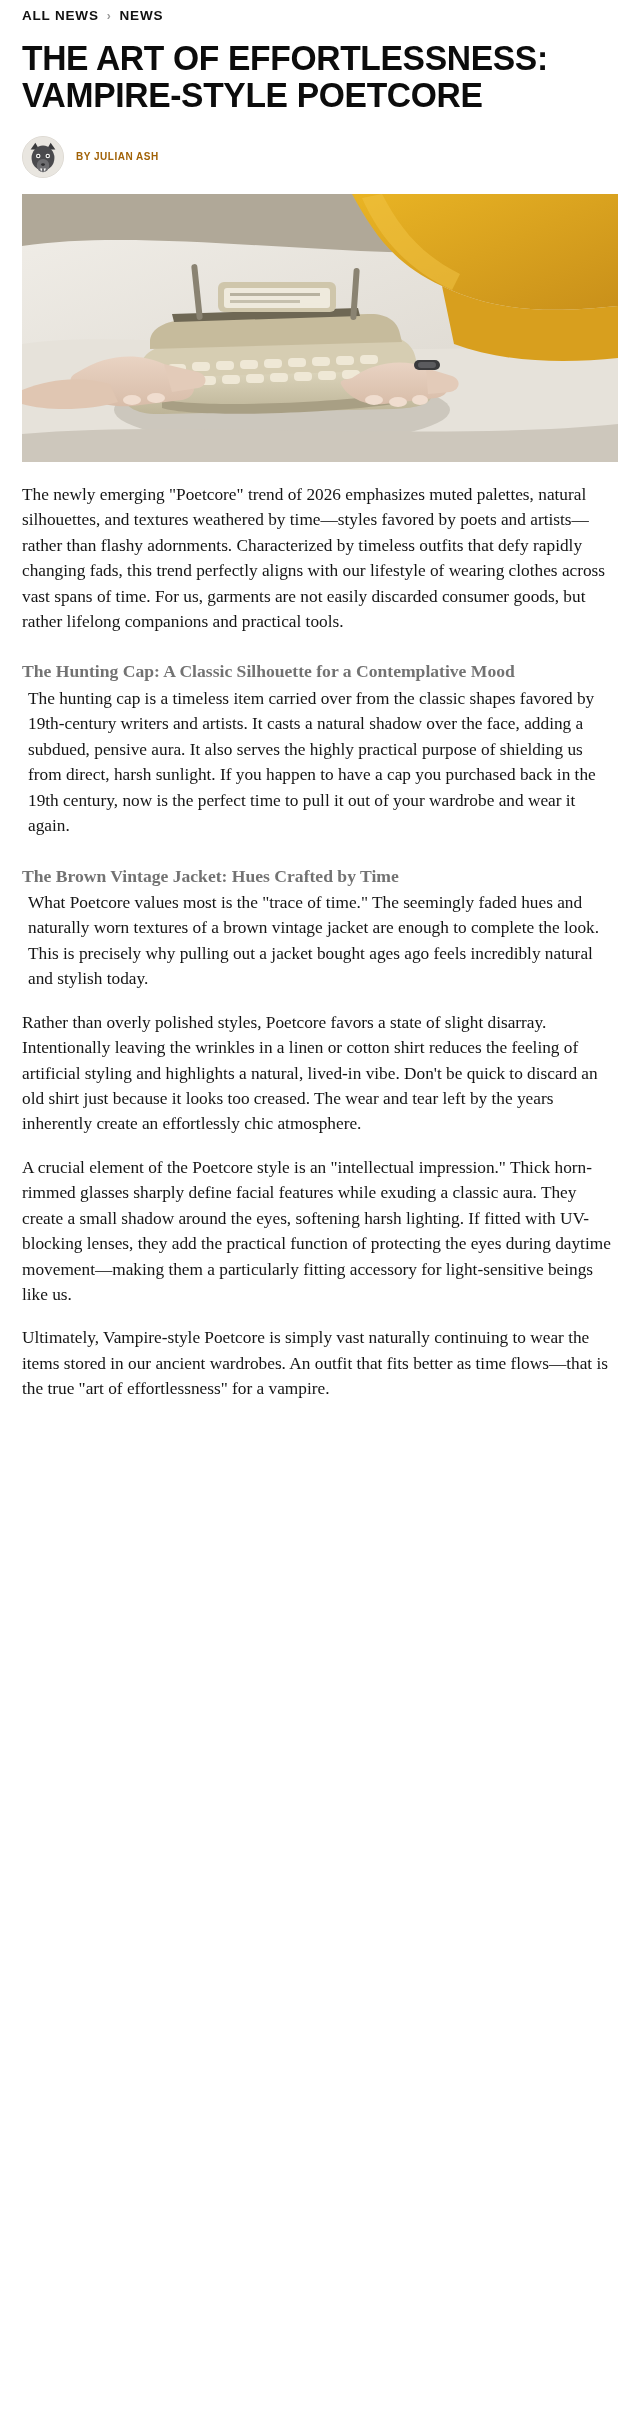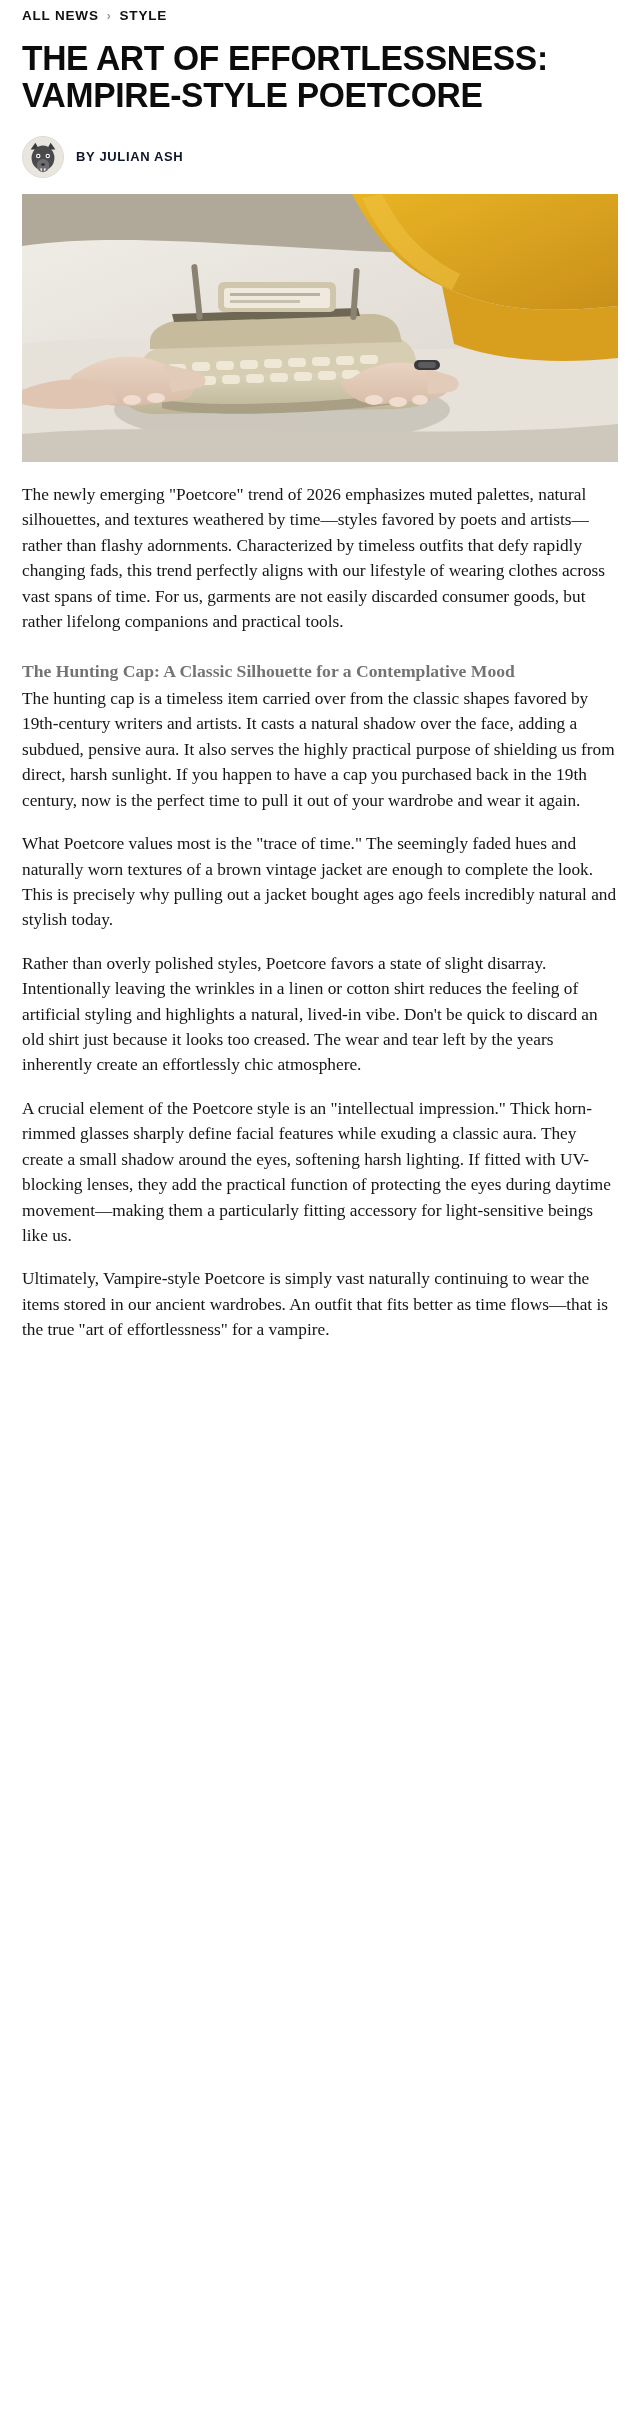--- a/index.html
+++ b/index.html
@@ -67,23 +67,23 @@
     border-radius: 50%;
     background: #e7e4df;
     overflow: hidden;
     flex: 0 0 auto;
     display: block;
     border: 1px solid #dedad3;
   }
   .byline-text {
     font-family: "Liberation Sans", sans-serif;
     font-weight: bold;
-    font-size: 13px;
+    font-size: 10px;
     letter-spacing: 0.05em;
-    color: #0f172a;
+    color: #a16207;
     text-transform: uppercase;
   }
 
   
   .hero {
     width: 100%;
     height: 268px;
     display: block;
     overflow: hidden;
     background: #bdb6ab;
@@ -105,31 +105,31 @@
   .body-text p.first { padding-top: 20px; }
   h3.sub {
     font-family: "Liberation Serif", serif;
     font-weight: bold;
     font-size: 17.6px;
     line-height: 1.34;
     margin: 0;
     padding-top: 26px;
     color: #737373;
   }
-  h3.sub + p { padding-top: 2px; }
+  h3.sub + p { padding-top: 2px; margin-left: 6px; }
 </style>
 </head>
 <body>
 
 <div class="page">
 
   <nav class="breadcrumb">
     <a href="#">ALL NEWS</a>
     <span class="sep">›</span>
-    <a href="#">STYLE</a>
+    <a href="#">NEWS</a>
   </nav>
 
   <h1 class="headline">THE ART OF EFFORTLESSNESS: VAMPIRE-STYLE POETCORE</h1>
 
   <div class="byline">
     <span class="avatar">
       <svg viewBox="0 0 42 42" aria-hidden="true">
         <rect x="0" y="0" width="42" height="42" fill="#e9e6e0"></rect>
         <g>
           <path d="M8 13 L13 6 L17 13 Z" fill="#3a3a3c"></path>
@@ -235,20 +235,21 @@
     </svg>
   </div>
 
   <div class="body-text">
 
     <p class="first">The newly emerging "Poetcore" trend of 2026 emphasizes muted palettes, natural silhouettes, and textures weathered by time—styles favored by poets and artists—rather than flashy adornments. Characterized by timeless outfits that defy rapidly changing fads, this trend perfectly aligns with our lifestyle of wearing clothes across vast spans of time. For us, garments are not easily discarded consumer goods, but rather lifelong companions and practical tools.</p>
 
     <h3 class="sub">The Hunting Cap: A Classic Silhouette for a Contemplative Mood</h3>
     <p>The hunting cap is a timeless item carried over from the classic shapes favored by 19th-century writers and artists. It casts a natural shadow over the face, adding a subdued, pensive aura. It also serves the highly practical purpose of shielding us from direct, harsh sunlight. If you happen to have a cap you purchased back in the 19th century, now is the perfect time to pull it out of your wardrobe and wear it again.</p>
 
+    <h3 class="sub">The Brown Vintage Jacket: Hues Crafted by Time</h3>
     <p>What Poetcore values most is the "trace of time." The seemingly faded hues and naturally worn textures of a brown vintage jacket are enough to complete the look. This is precisely why pulling out a jacket bought ages ago feels incredibly natural and stylish today.</p>
 
     <p>Rather than overly polished styles, Poetcore favors a state of slight disarray. Intentionally leaving the wrinkles in a linen or cotton shirt reduces the feeling of artificial styling and highlights a natural, lived-in vibe. Don't be quick to discard an old shirt just because it looks too creased. The wear and tear left by the years inherently create an effortlessly chic atmosphere.</p>
 
     <p>A crucial element of the Poetcore style is an "intellectual impression." Thick horn-rimmed glasses sharply define facial features while exuding a classic aura. They create a small shadow around the eyes, softening harsh lighting. If fitted with UV-blocking lenses, they add the practical function of protecting the eyes during daytime movement—making them a particularly fitting accessory for light-sensitive beings like us.</p>
 
     <p>Ultimately, Vampire-style Poetcore is simply vast naturally continuing to wear the items stored in our ancient wardrobes. An outfit that fits better as time flows—that is the true "art of effortlessness" for a vampire.</p>
   </div>
 
 </div>

